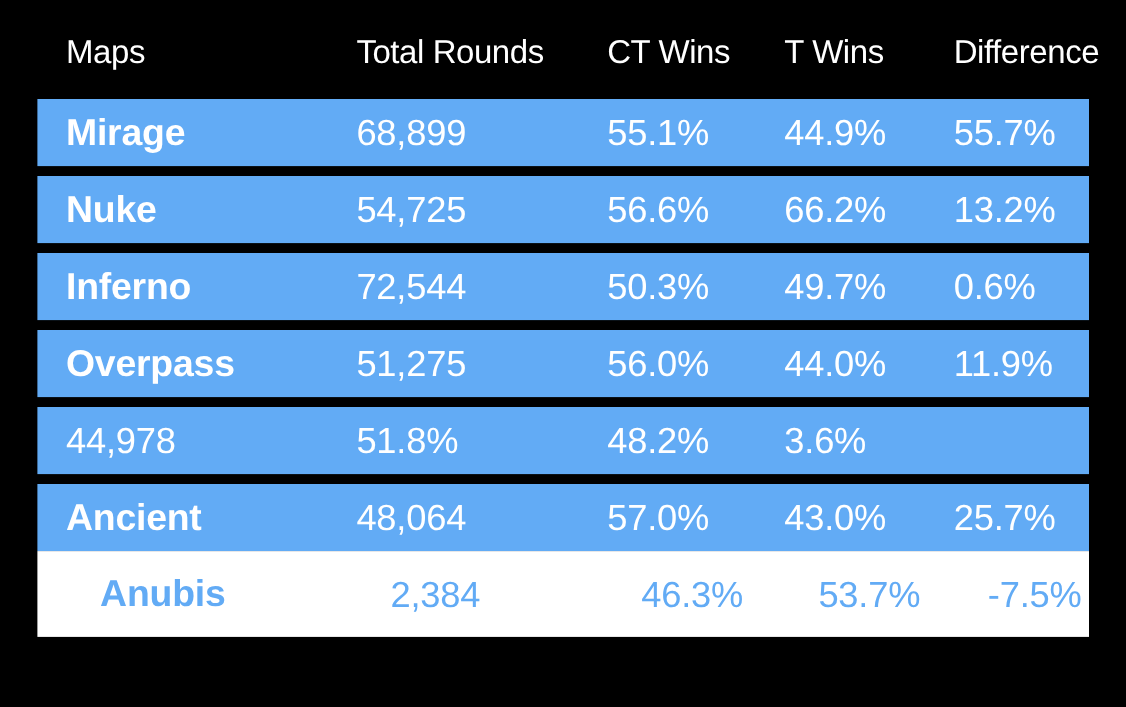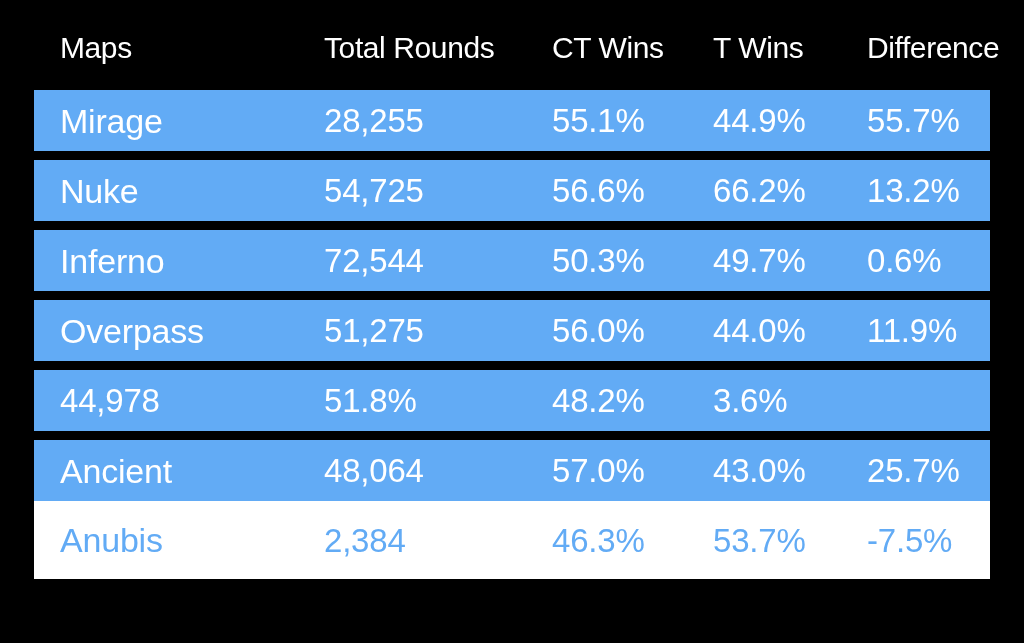--- a/index.html
+++ b/index.html
@@ -64,57 +64,58 @@
   }
   .data-row .cell {
     font-size: 33px;
     font-weight: normal;
     color: #ffffff;
     letter-spacing: -0.2px;
     white-space: nowrap;
     line-height: 1;
   }
   .data-row .cell.map-name {
-    font-weight: normal;
+    font-weight: bold;
     font-size: 34px;
   }
 
   
   .data-row.flush-bottom {
     margin-bottom: 0;
   }
 
   
   .data-row.inverted {
     background: #ffffff;
     height: 78px;
     margin-bottom: 0;
   }
   .data-row.inverted .cell {
     color: #62abf5;
+    margin-left: 31px;
   }
 </style>
 </head>
 <body>
 
 <div id="stats-figure">
 
   <div id="table-header" class="row-grid">
     <div class="cell">Maps</div>
     <div class="cell">Total Rounds</div>
     <div class="cell">CT Wins</div>
     <div class="cell">T Wins</div>
     <div class="cell">Difference</div>
   </div>
 
   <div id="table-body">
 
     <div class="data-row row-grid">
       <div class="cell map-name">Mirage</div>
-      <div class="cell">28,255</div>
+      <div class="cell">68,899</div>
       <div class="cell">55.1%</div>
       <div class="cell">44.9%</div>
       <div class="cell">55.7%</div>
     </div>
 
     <div class="data-row row-grid">
       <div class="cell map-name">Nuke</div>
       <div class="cell">54,725</div>
       <div class="cell">56.6%</div>
       <div class="cell">66.2%</div>

